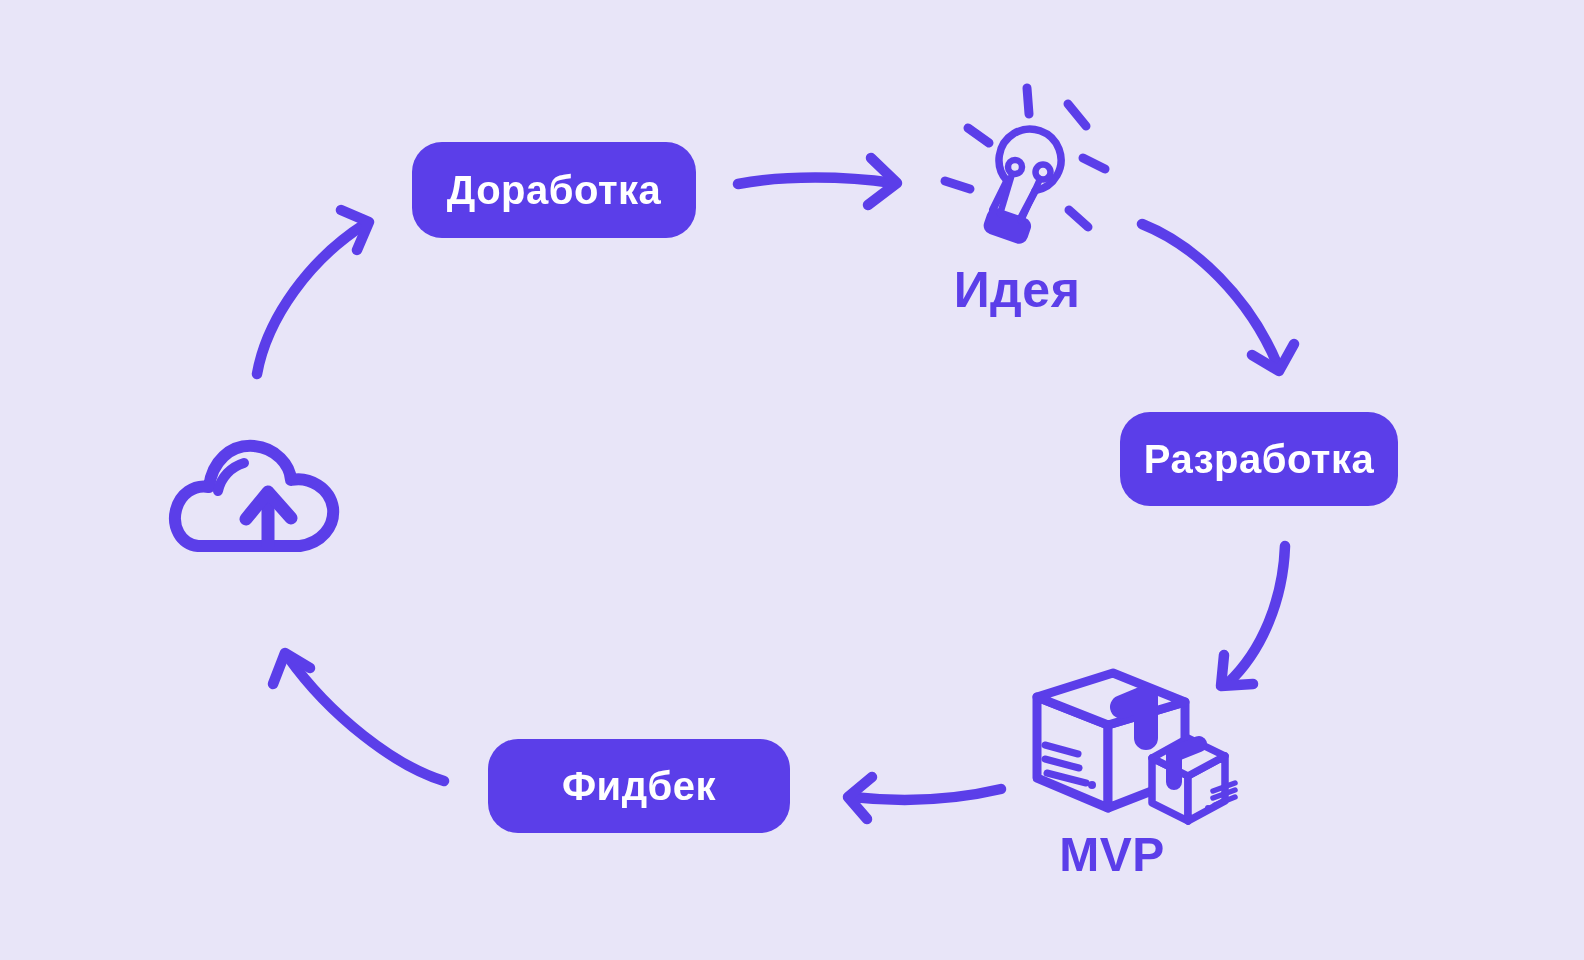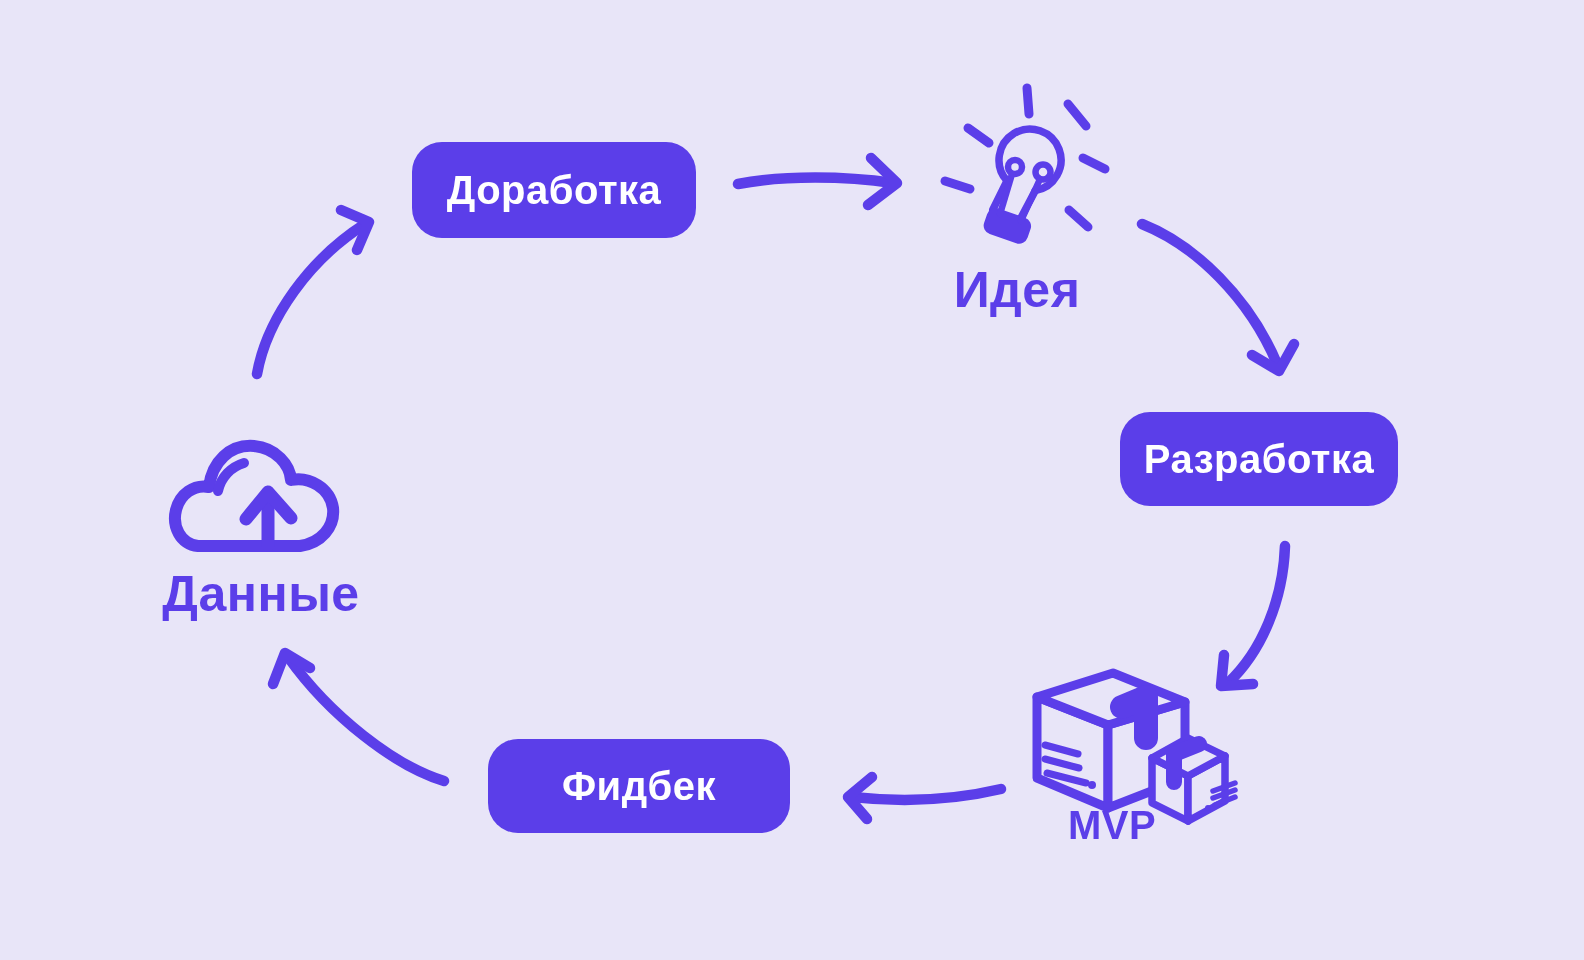--- a/index.html
+++ b/index.html
@@ -19,21 +19,21 @@
     position:absolute;width:220px;text-align:center;
     color:var(--accent,#5B3EE9);font-weight:700;font-size:50px;letter-spacing:.5px;
   }
   #btn-refinement{left:412px;top:142px;width:284px;height:96px;}
   #btn-development{left:1120px;top:412px;width:278px;height:94px;}
   #btn-feedback{left:488px;top:739px;width:302px;height:94px;}
   #icon-idea{left:930px;top:78px;width:200px;height:170px;}
   #icon-mvp{left:1015px;top:662px;width:230px;height:168px;}
   #icon-data{left:168px;top:428px;width:176px;height:124px;}
   #label-idea{left:907px;top:261px;}
-  #label-mvp{left:1002px;top:803px;font-size:40px;}
+  #label-mvp{left:1002px;top:827px;font-size:48px;}
   #label-data{left:151px;top:565px;}
   #arrows{left:0;top:0;width:1584px;height:960px;}
   .arrow{fill:none;stroke:var(--accent,#5B3EE9);stroke-width:10.5;stroke-linecap:round;stroke-linejoin:round;}
   .ic-stroke{fill:none;stroke:var(--accent,#5B3EE9);stroke-linecap:round;stroke-linejoin:round;}
   .ic-fill{fill:var(--accent,#5B3EE9);stroke:none;}
   .face{fill:var(--bg,#E8E5F8);stroke:var(--accent,#5B3EE9);stroke-width:9;stroke-linejoin:round;}
   .face-sm{fill:var(--bg,#E8E5F8);stroke:var(--accent,#5B3EE9);stroke-width:7.5;stroke-linejoin:round;}
 </style>
 </head>
 <body>
@@ -130,15 +130,14 @@
   <div class="icon-label" id="label-mvp">MVP</div>
 
   <svg id="icon-data" viewBox="0 0 176 124" aria-hidden="true">
     <path class="ic-stroke" stroke-width="12" d="M30,118 C12,116 4,98 8,82 C12,66 26,56 41,59 C44,34 62,16 86,18 C108,20 122,37 123,52 C141,48 162,60 165,80 C167,99 153,115 132,118 L30,118 Z"></path>
     <path class="ic-stroke" stroke-width="10" d="M50,63 C53,49 63,39 76,35"></path>
     <g class="ic-stroke" stroke-width="13">
       <path d="M100,117 L100,66"></path>
       <path d="M78,91 L100,64 L123,90"></path>
     </g>
   </svg>
-  <div class="icon-label" id="label-data">Данные</div>
 
 </div>
 
 </body></html>

